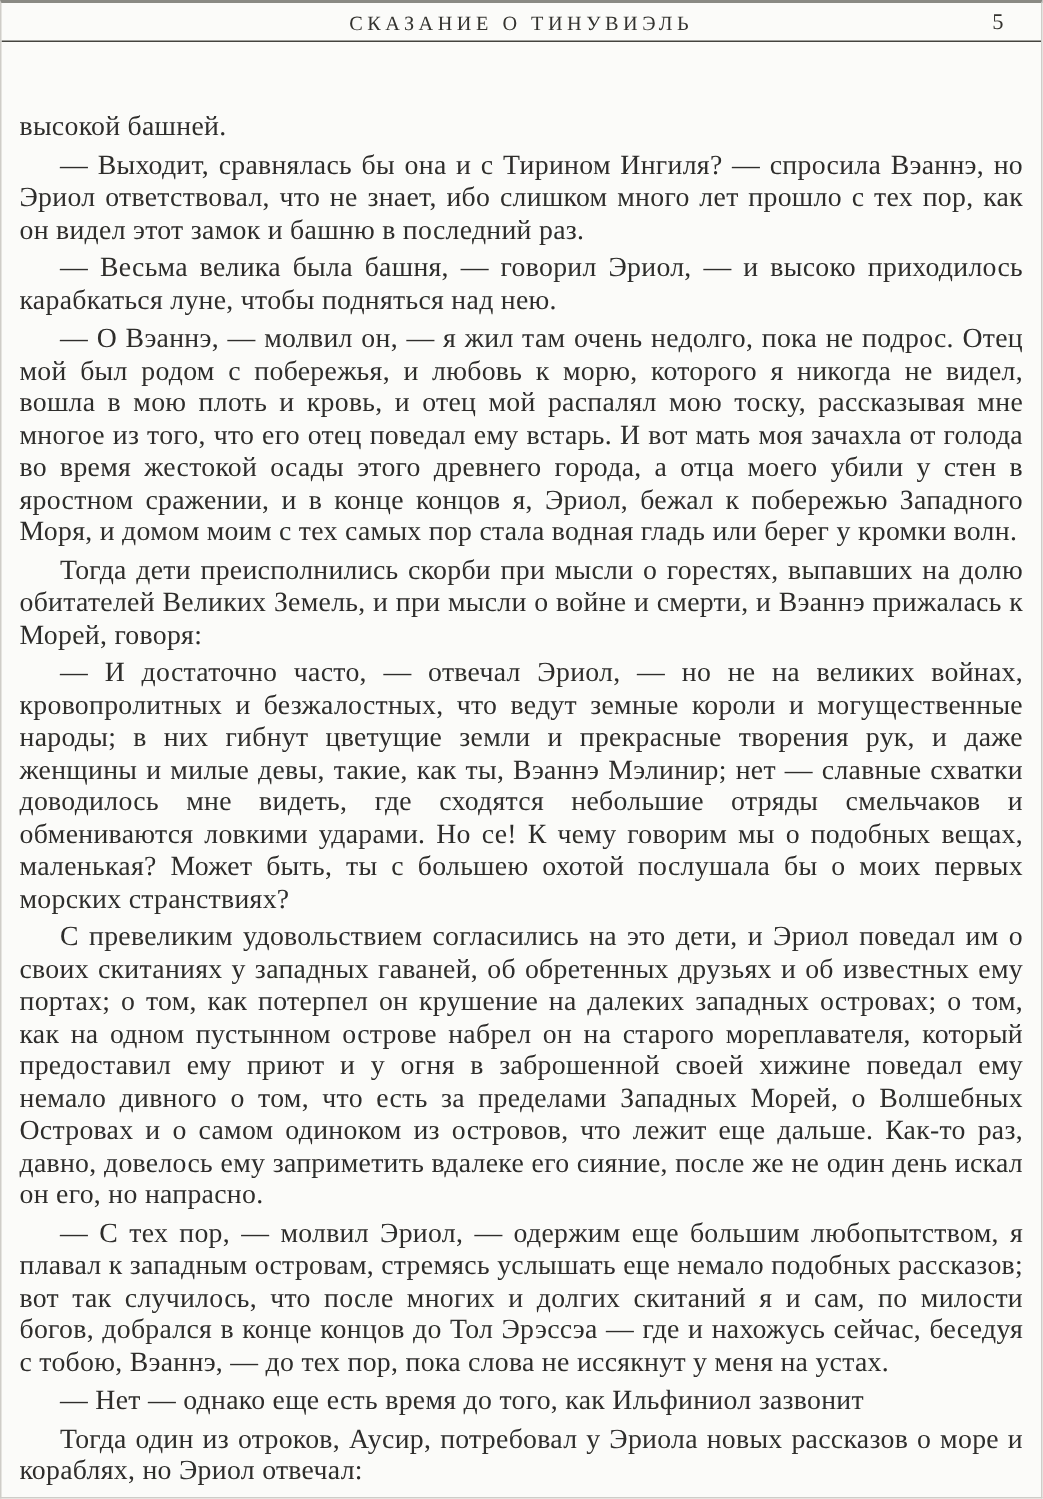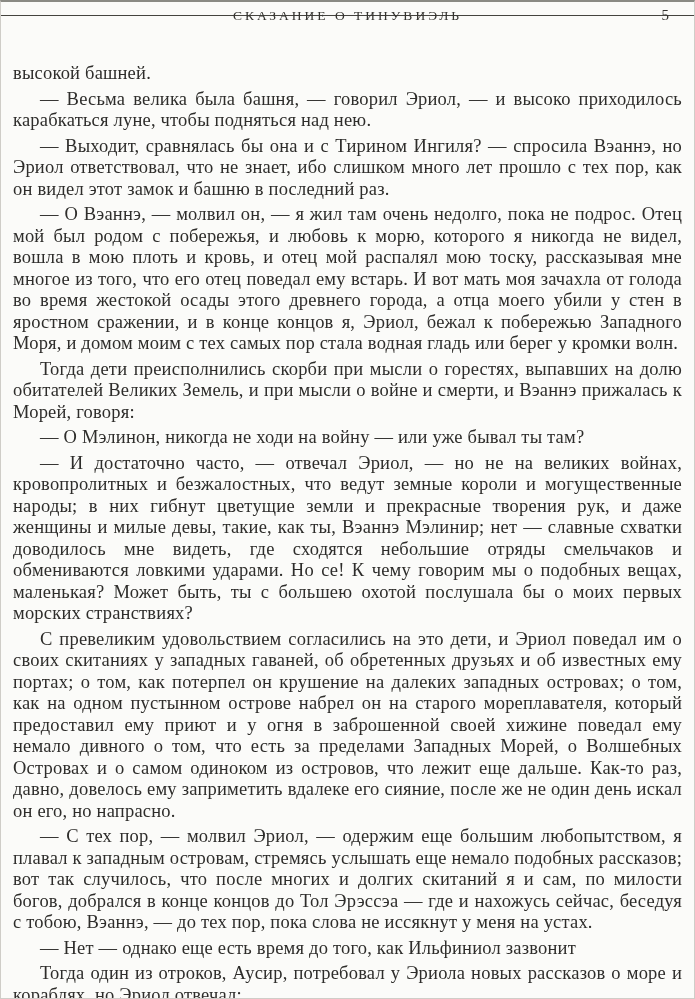--- a/index.html
+++ b/index.html
@@ -17,21 +17,21 @@
     border: 1px solid #cfcdc8;
     border-top: 2px solid #8a8a84;
   }
   .page {
     width: 100%;
     height: 100%;
     box-sizing: border-box;
   }
   .page-header {
     position: relative;
-    height: 14px;
+    height: 26px;
     box-sizing: border-box;
     border-bottom: 1px solid #45443f;
   }
   .header-title {
     margin: 0;
     padding-top: 6px;
     text-align: center;
     font-size: 13.5px;
     font-weight: normal;
     letter-spacing: 3px;
@@ -64,25 +64,24 @@
 
 <div class="page">
 
   <header class="page-header">
     <h1 class="header-title">СКАЗАНИЕ О ТИНУВИЭЛЬ</h1>
     <span class="page-number">5</span>
   </header>
 
   <main class="text-block">
     <p class="no-indent">высокой башней.</p>
+    <p>— Выходит, сравнялась бы она и с Тирином Ингиля? — спросила Вэаннэ, но Эриол ответствовал, что не знает, ибо слишком много лет прошло с тех пор, как он видел этот замок и башню в последний раз.</p>
     <p>— Весьма велика была башня, — говорил Эриол, — и высоко приходилось карабкаться луне, чтобы подняться над нею.</p>
-    <p>— Выходит, сравнялась бы она и с Тирином Ингиля? — спросила Вэаннэ, но Эриол ответствовал, что не знает, ибо слишком много лет прошло с тех пор, как он видел этот замок и башню в последний раз.</p>
     <p>— О Вэаннэ, — молвил он, — я жил там очень недолго, пока не подрос. Отец мой был родом с побережья, и любовь к морю, которого я никогда не видел, вошла в мою плоть и кровь, и отец мой распалял мою тоску, рассказывая мне многое из того, что его отец поведал ему встарь. И вот мать моя зачахла от голода во время жестокой осады этого древнего города, а отца моего убили у стен в яростном сражении, и в конце концов я, Эриол, бежал к побережью Западного Моря, и домом моим с тех самых пор стала водная гладь или берег у кромки волн.</p>
     <p>Тогда дети преисполнились скорби при мысли о горестях, выпавших на долю обитателей Великих Земель, и при мысли о войне и смерти, и Вэаннэ прижалась к Морей, говоря:</p>
-    <p>— О Мэлинон, никогда не ходи на войну — или уже бывал ты там?</p>
     <p>— И достаточно часто, — отвечал Эриол, — но не на великих войнах, кровопролитных и безжалостных, что ведут земные короли и могущественные народы; в них гибнут цветущие земли и прекрасные творения рук, и даже женщины и милые девы, такие, как ты, Вэаннэ Мэлинир; нет — славные схватки доводилось мне видеть, где сходятся небольшие отряды смельчаков и обмениваются ловкими ударами. Но се! К чему говорим мы о подобных вещах, маленькая? Может быть, ты с большею охотой послушала бы о моих первых морских странствиях?</p>
     <p>С превеликим удовольствием согласились на это дети, и Эриол поведал им о своих скитаниях у западных гаваней, об обретенных друзьях и об известных ему портах; о том, как потерпел он крушение на далеких западных островах; о том, как на одном пустынном острове набрел он на старого мореплавателя, который предоставил ему приют и у огня в заброшенной своей хижине поведал ему немало дивного о том, что есть за пределами Западных Морей, о Волшебных Островах и о самом одиноком из островов, что лежит еще дальше. Как-то раз, давно, довелось ему заприметить вдалеке его сияние, после же не один день искал он его, но напрасно.</p>
     <p>— С тех пор, — молвил Эриол, — одержим еще большим любопытством, я плавал к западным островам, стремясь услышать еще немало подобных рассказов; вот так случилось, что после многих и долгих скитаний я и сам, по милости богов, добрался в конце концов до Тол Эрэссэа — где и нахожусь сейчас, беседуя с тобою, Вэаннэ, — до тех пор, пока слова не иссякнут у меня на устах.</p>
     <p>— Нет — однако еще есть время до того, как Ильфиниол зазвонит</p>
     <p>Тогда один из отроков, Аусир, потребовал у Эриола новых рассказов о море и кораблях, но Эриол отвечал:</p>
   </main>
 
 </div>
 
 </body></html>

